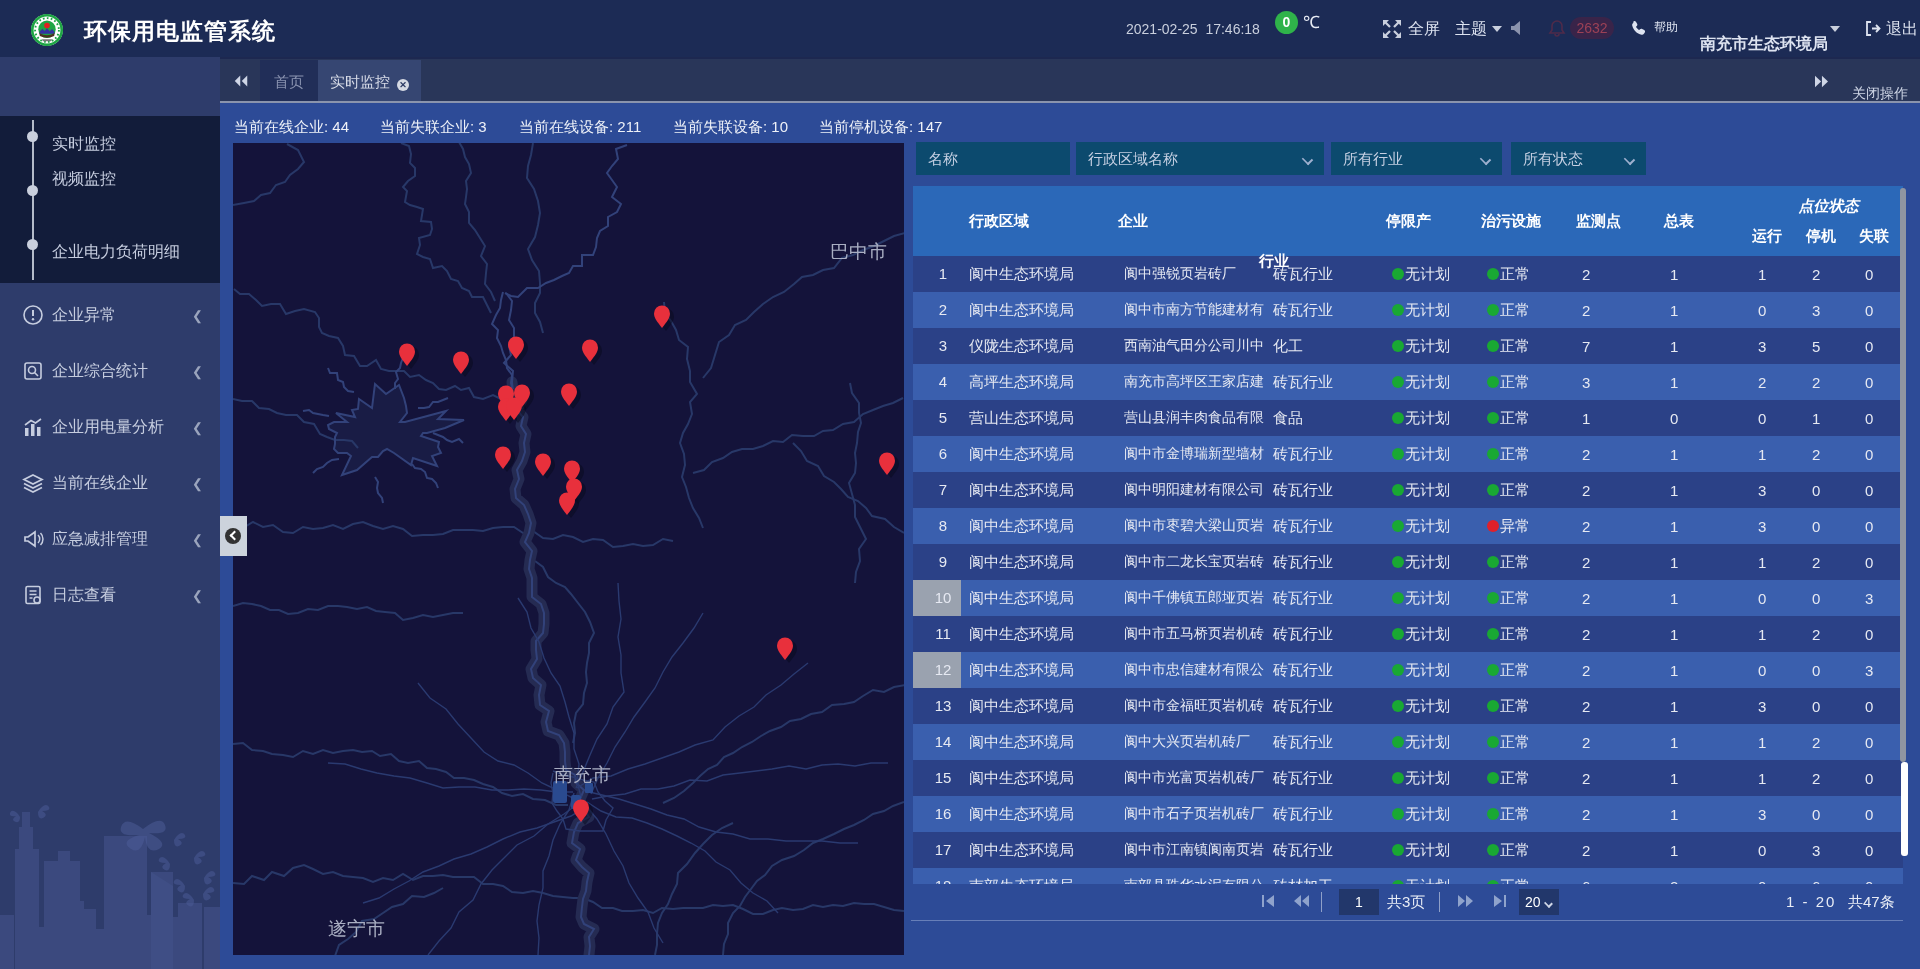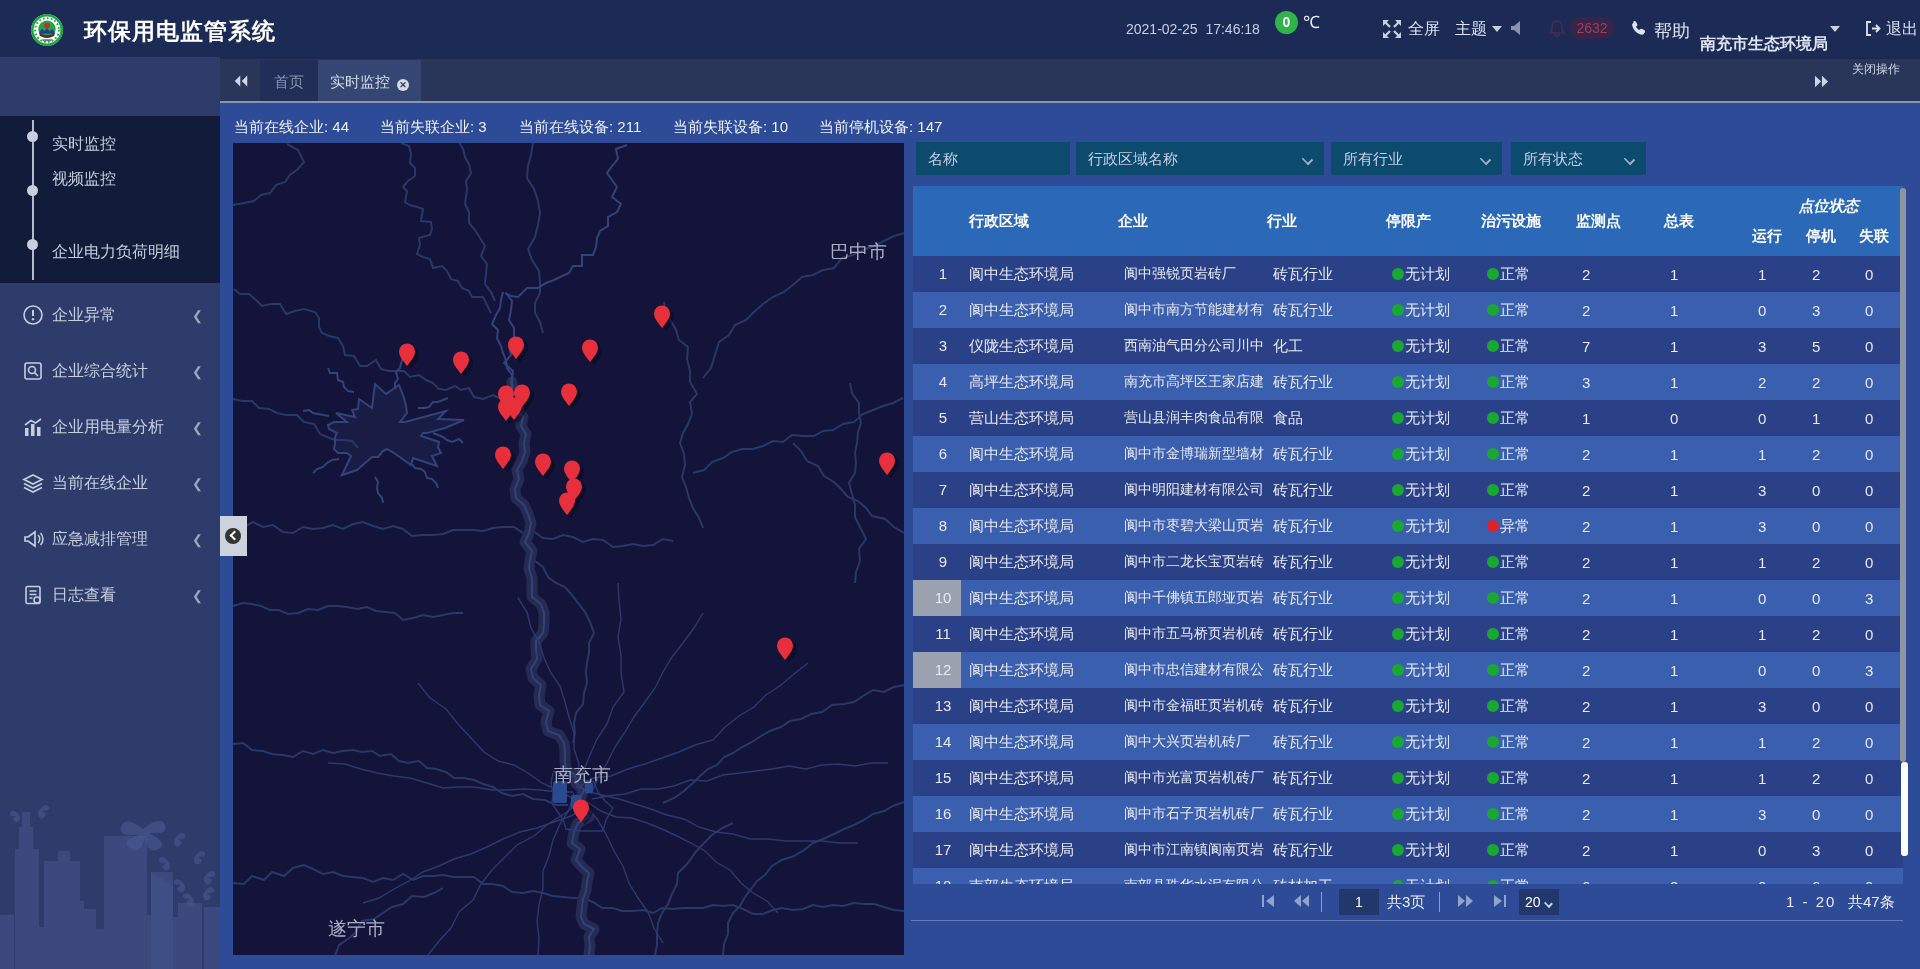--- a/index.html
+++ b/index.html
@@ -89,21 +89,21 @@
     <path d="M10 1 L4 6 H1 v4 h3 l6 5 Z"></path>
   </svg>
   <svg class="abs" style="left:1548px;top:19px" width="18" height="18" viewBox="0 0 18 18" fill="none" stroke="#4f2b4a" stroke-width="1.6">
     <path d="M9 2 a5 5 0 0 1 5 5 v4 l2 3 H2 l2-3 V7 a5 5 0 0 1 5-5 Z"></path>
     <path d="M7 15 a2 2 0 0 0 4 0"></path>
   </svg>
   <div style="position:absolute;left:1570px;top:17px;width:44px;height:22px;border-radius:11px;background:rgba(105,25,55,.38);color:#9c4156;font-size:14px;text-align:center;line-height:22px;">2632</div>
   <svg class="abs" style="left:1630px;top:20px" width="17" height="17" viewBox="0 0 17 17" fill="#dde3f0">
     <path d="M3.6 1.2 c.8-.5 1.8-.2 2.3.6 l1.2 2 c.4.7.3 1.6-.3 2.2 l-.8.8 c.5 1.2 2 2.7 3.2 3.2 l.8-.8 c.6-.6 1.5-.7 2.2-.3 l2 1.2 c.8.5 1.1 1.5.6 2.3 l-.9 1.4 c-.5.8-1.4 1.2-2.3 1 C6.9 13.6 3.4 10.1 2.2 5.4 2 4.5 2.4 3.6 3.2 3.1 Z"></path>
   </svg>
-  <div style="position:absolute;left:1654px;top:19px;font-size:18px;color:#dde3f0;text-align:center;">帮助</div>
+  <div style="position:absolute;left:1654px;top:19px;font-size:12px;color:#dde3f0;text-align:center;">帮助</div>
   <div style="position:absolute;left:1700px;top:34px;font-size:16px;font-weight:bold;color:#dde3f0;">南充市生态环境局</div>
   <div style="position:absolute;left:1830px;top:26px;width:0;height:0;border-left:5px solid transparent;border-right:5px solid transparent;border-top:6px solid #c9cfdd;"></div>
   <svg class="abs" style="left:1864px;top:20px" width="17" height="17" viewBox="0 0 17 17" fill="none" stroke="#dde3f0" stroke-width="1.8">
     <path d="M7 2 H3 v13 h4"></path>
     <path d="M8 8.5 h7 M12 5 l3.5 3.5 L12 12"></path>
   </svg>
   <div style="position:absolute;left:1886px;top:19px;font-size:16px;color:#dde3f0;">退出</div>
 </div>
 
 <div id="sidebar">
@@ -213,21 +213,21 @@
       <path d="M17 1 L10 8 L17 15 Z"></path>
   </svg>
   <div class="tab" style="left:40px;width:58px;background:#212e58;color:#8a93b0;">首页</div>
   <div class="tab" style="left:98px;width:103px;background:#364672;color:#d8dce8;">实时监控
     <span style="display:inline-block;width:12px;height:12px;border-radius:50%;background:#d6dae4;color:#2c3a64;font-size:9px;line-height:12px;vertical-align:-1px;margin-left:3px;font-weight:bold;">✕</span>
   </div>
   <svg class="abs" style="left:1594px;top:18px" width="15" height="13" viewBox="0 0 17 15" fill="#cfd6e6">
     <path d="M1 1 L8 7.5 L1 14 Z"></path>
       <path d="M9 1 L16 7.5 L9 14 Z"></path>
   </svg>
-  <div class="abs" style="left:1632px;top:4px;font-size:12px;color:#cfd6e6;">关闭操作</div>
+  <div class="abs" style="left:1632px;top:28px;font-size:14px;color:#cfd6e6;">关闭操作</div>
 </div>
 <div id="tabline"></div>
 
 <div id="stats">
   <div class="stat" style="left:14px;">当前在线企业: 44</div>
   <div class="stat" style="left:160px;">当前失联企业: 3</div>
   <div class="stat" style="left:299px;">当前在线设备: 211</div>
   <div class="stat" style="left:453px;">当前失联设备: 10</div>
   <div class="stat" style="left:599px;">当前停机设备: 147</div>
 </div>
@@ -344,21 +344,21 @@
 
 <div class="fbox" style="left:916px;width:154px;">名称</div>
 <div class="fbox" style="left:1076px;width:248px;">行政区域名称<div class="fcar"></div></div>
 <div class="fbox" style="left:1331px;width:171px;">所有行业<div class="fcar"></div></div>
 <div class="fbox" style="left:1511px;width:135px;">所有状态<div class="fcar"></div></div>
 
 <div id="tablewrap">
   <div id="thead">
     <div class="hc" style="left:48px;width:149px;">行政区域</div>
     <div class="hc" style="left:197px;width:149px;">企业</div>
-    <div class="hc" style="left:346px;width:119px;">行业</div>
+    <div class="hc" style="left:338px;width:119px;margin-top:40px;">行业</div>
     <div class="hc" style="left:465px;width:95px;">停限产</div>
     <div class="hc" style="left:560px;width:95px;">治污设施</div>
     <div class="hc" style="left:655px;width:88px;">监测点</div>
     <div class="hc" style="left:743px;width:88px;">总表</div>
     <div class="hc" style="left:841px;width:149px;height:35px;line-height:40px;text-align:center;padding:0;font-style:italic;">点位状态</div>
     <div class="hc" style="left:831px;top:35px;width:54px;height:35px;line-height:30px;">运行</div>
     <div class="hc" style="left:885px;top:35px;width:53px;height:35px;line-height:30px;">停机</div>
     <div class="hc" style="left:938px;top:35px;width:52px;height:35px;line-height:30px;padding-left:8px;">失联</div>
   </div>
   <div id="tbody">

